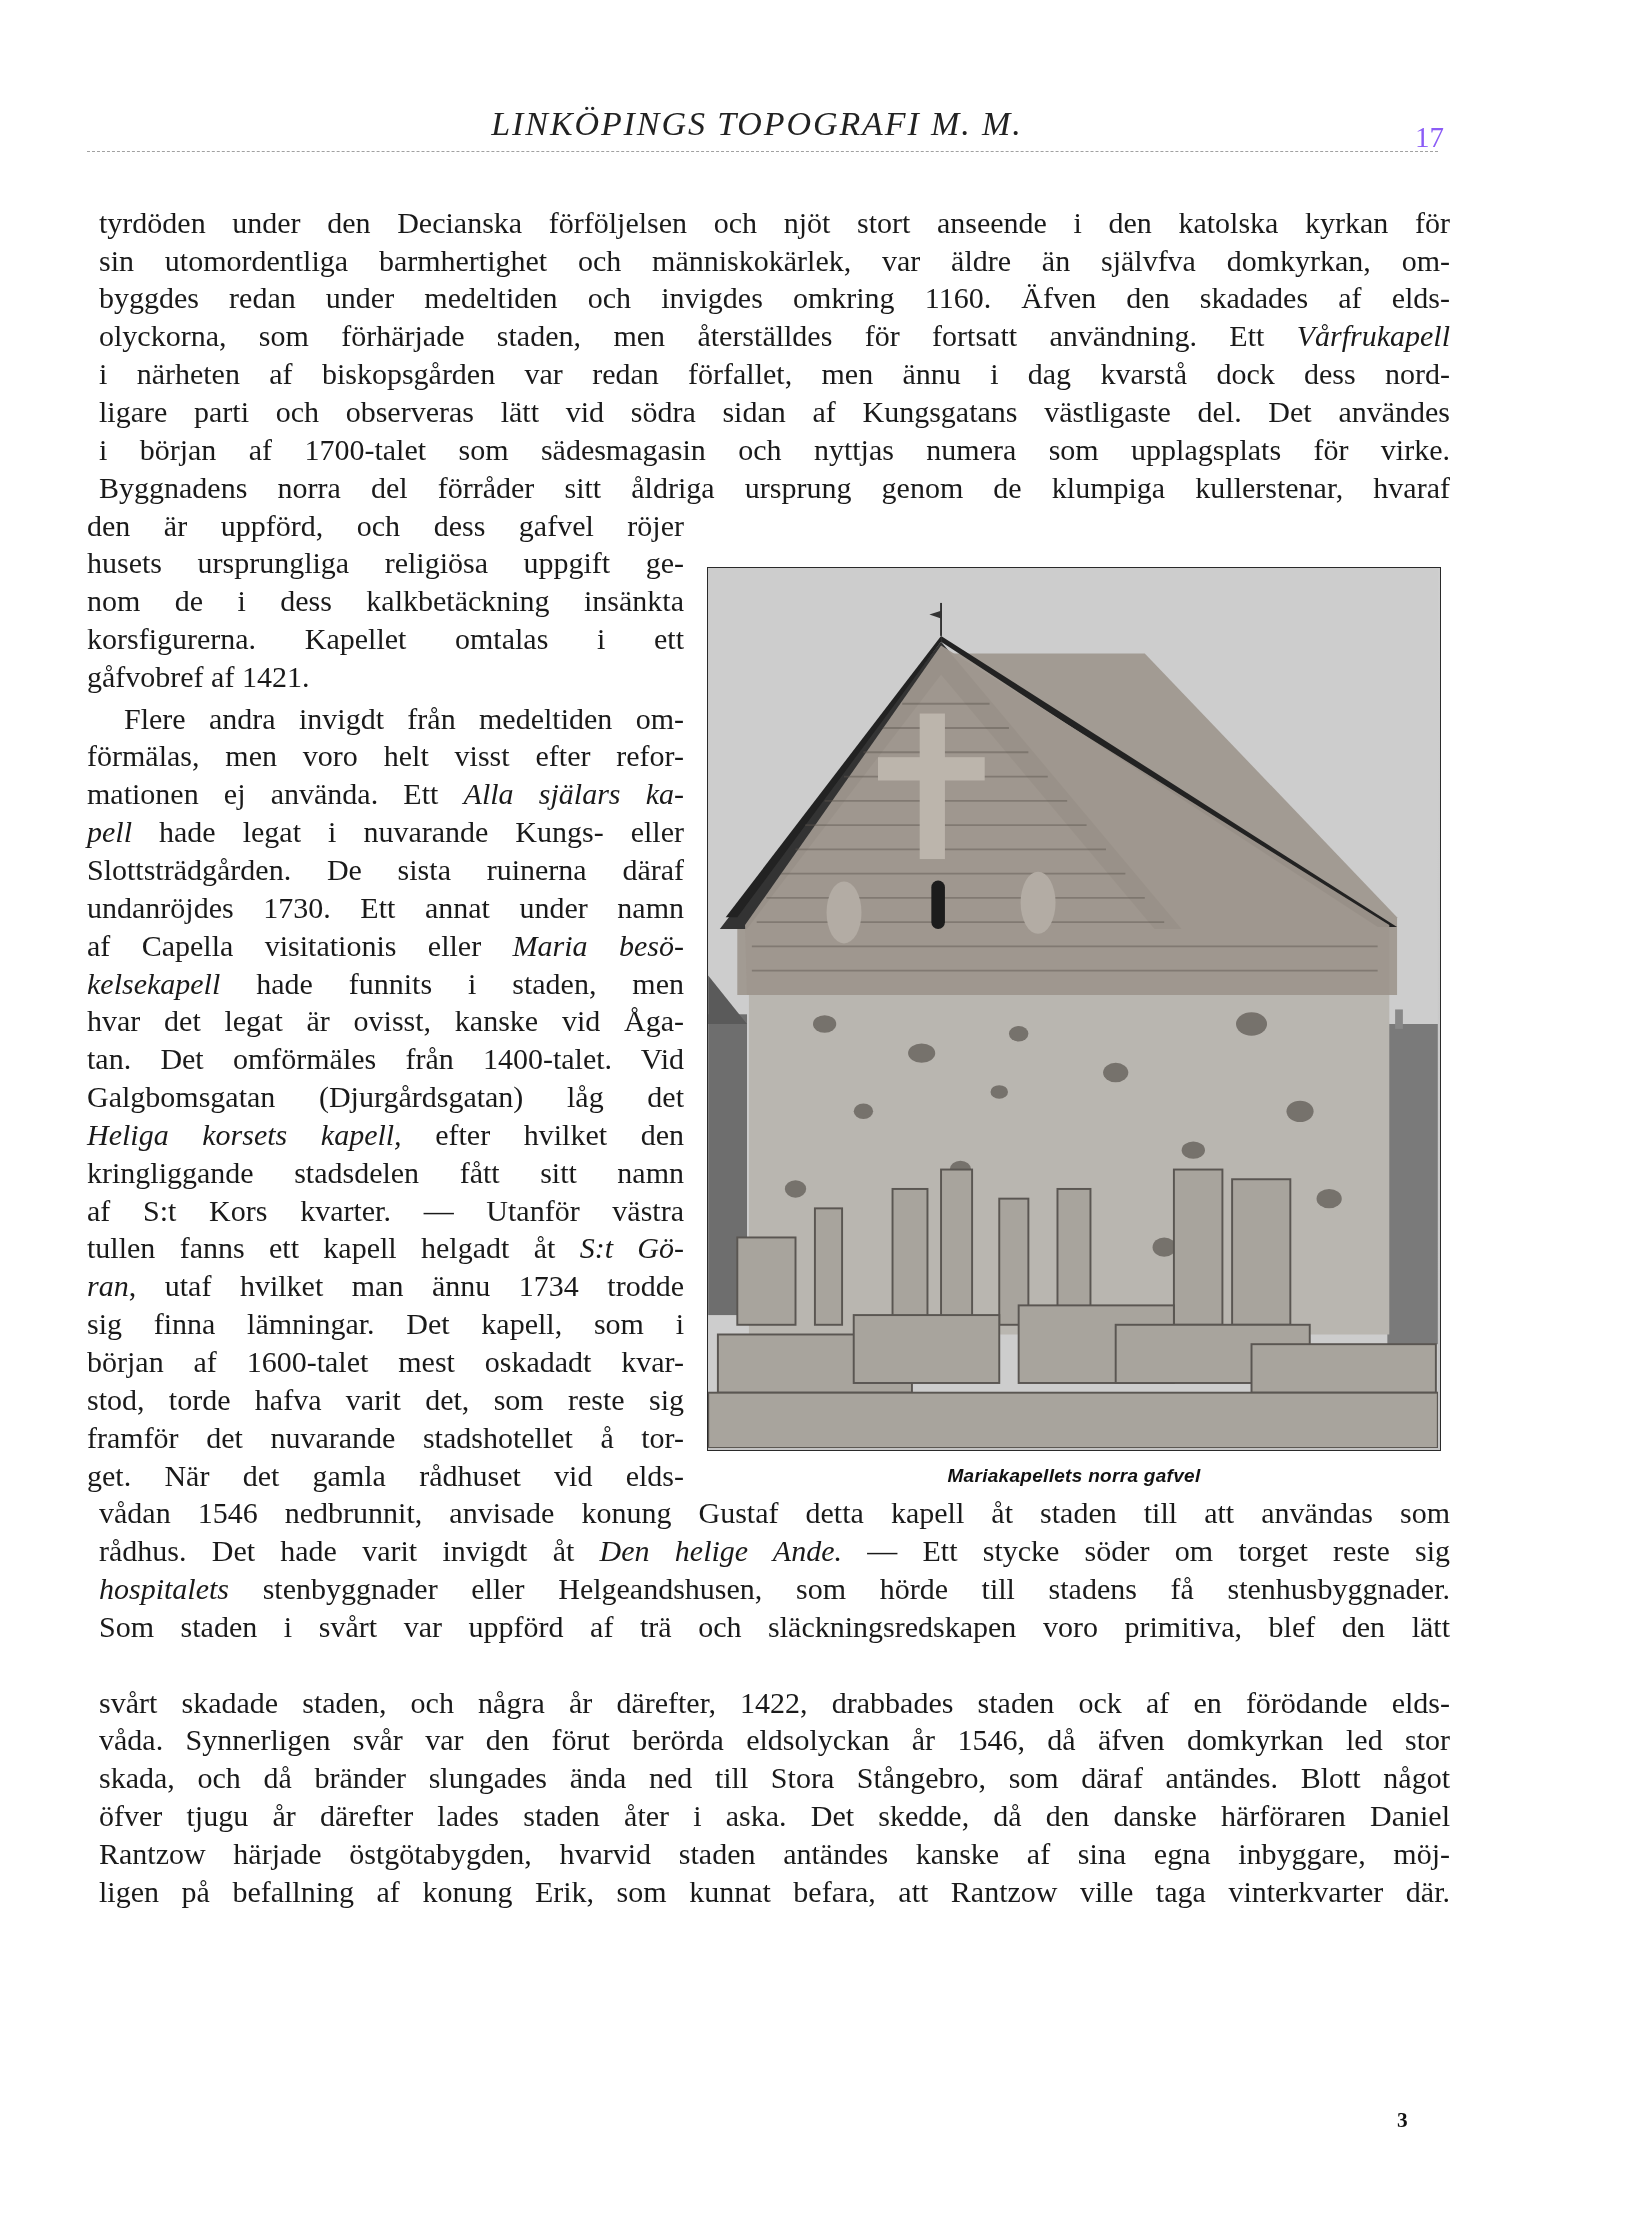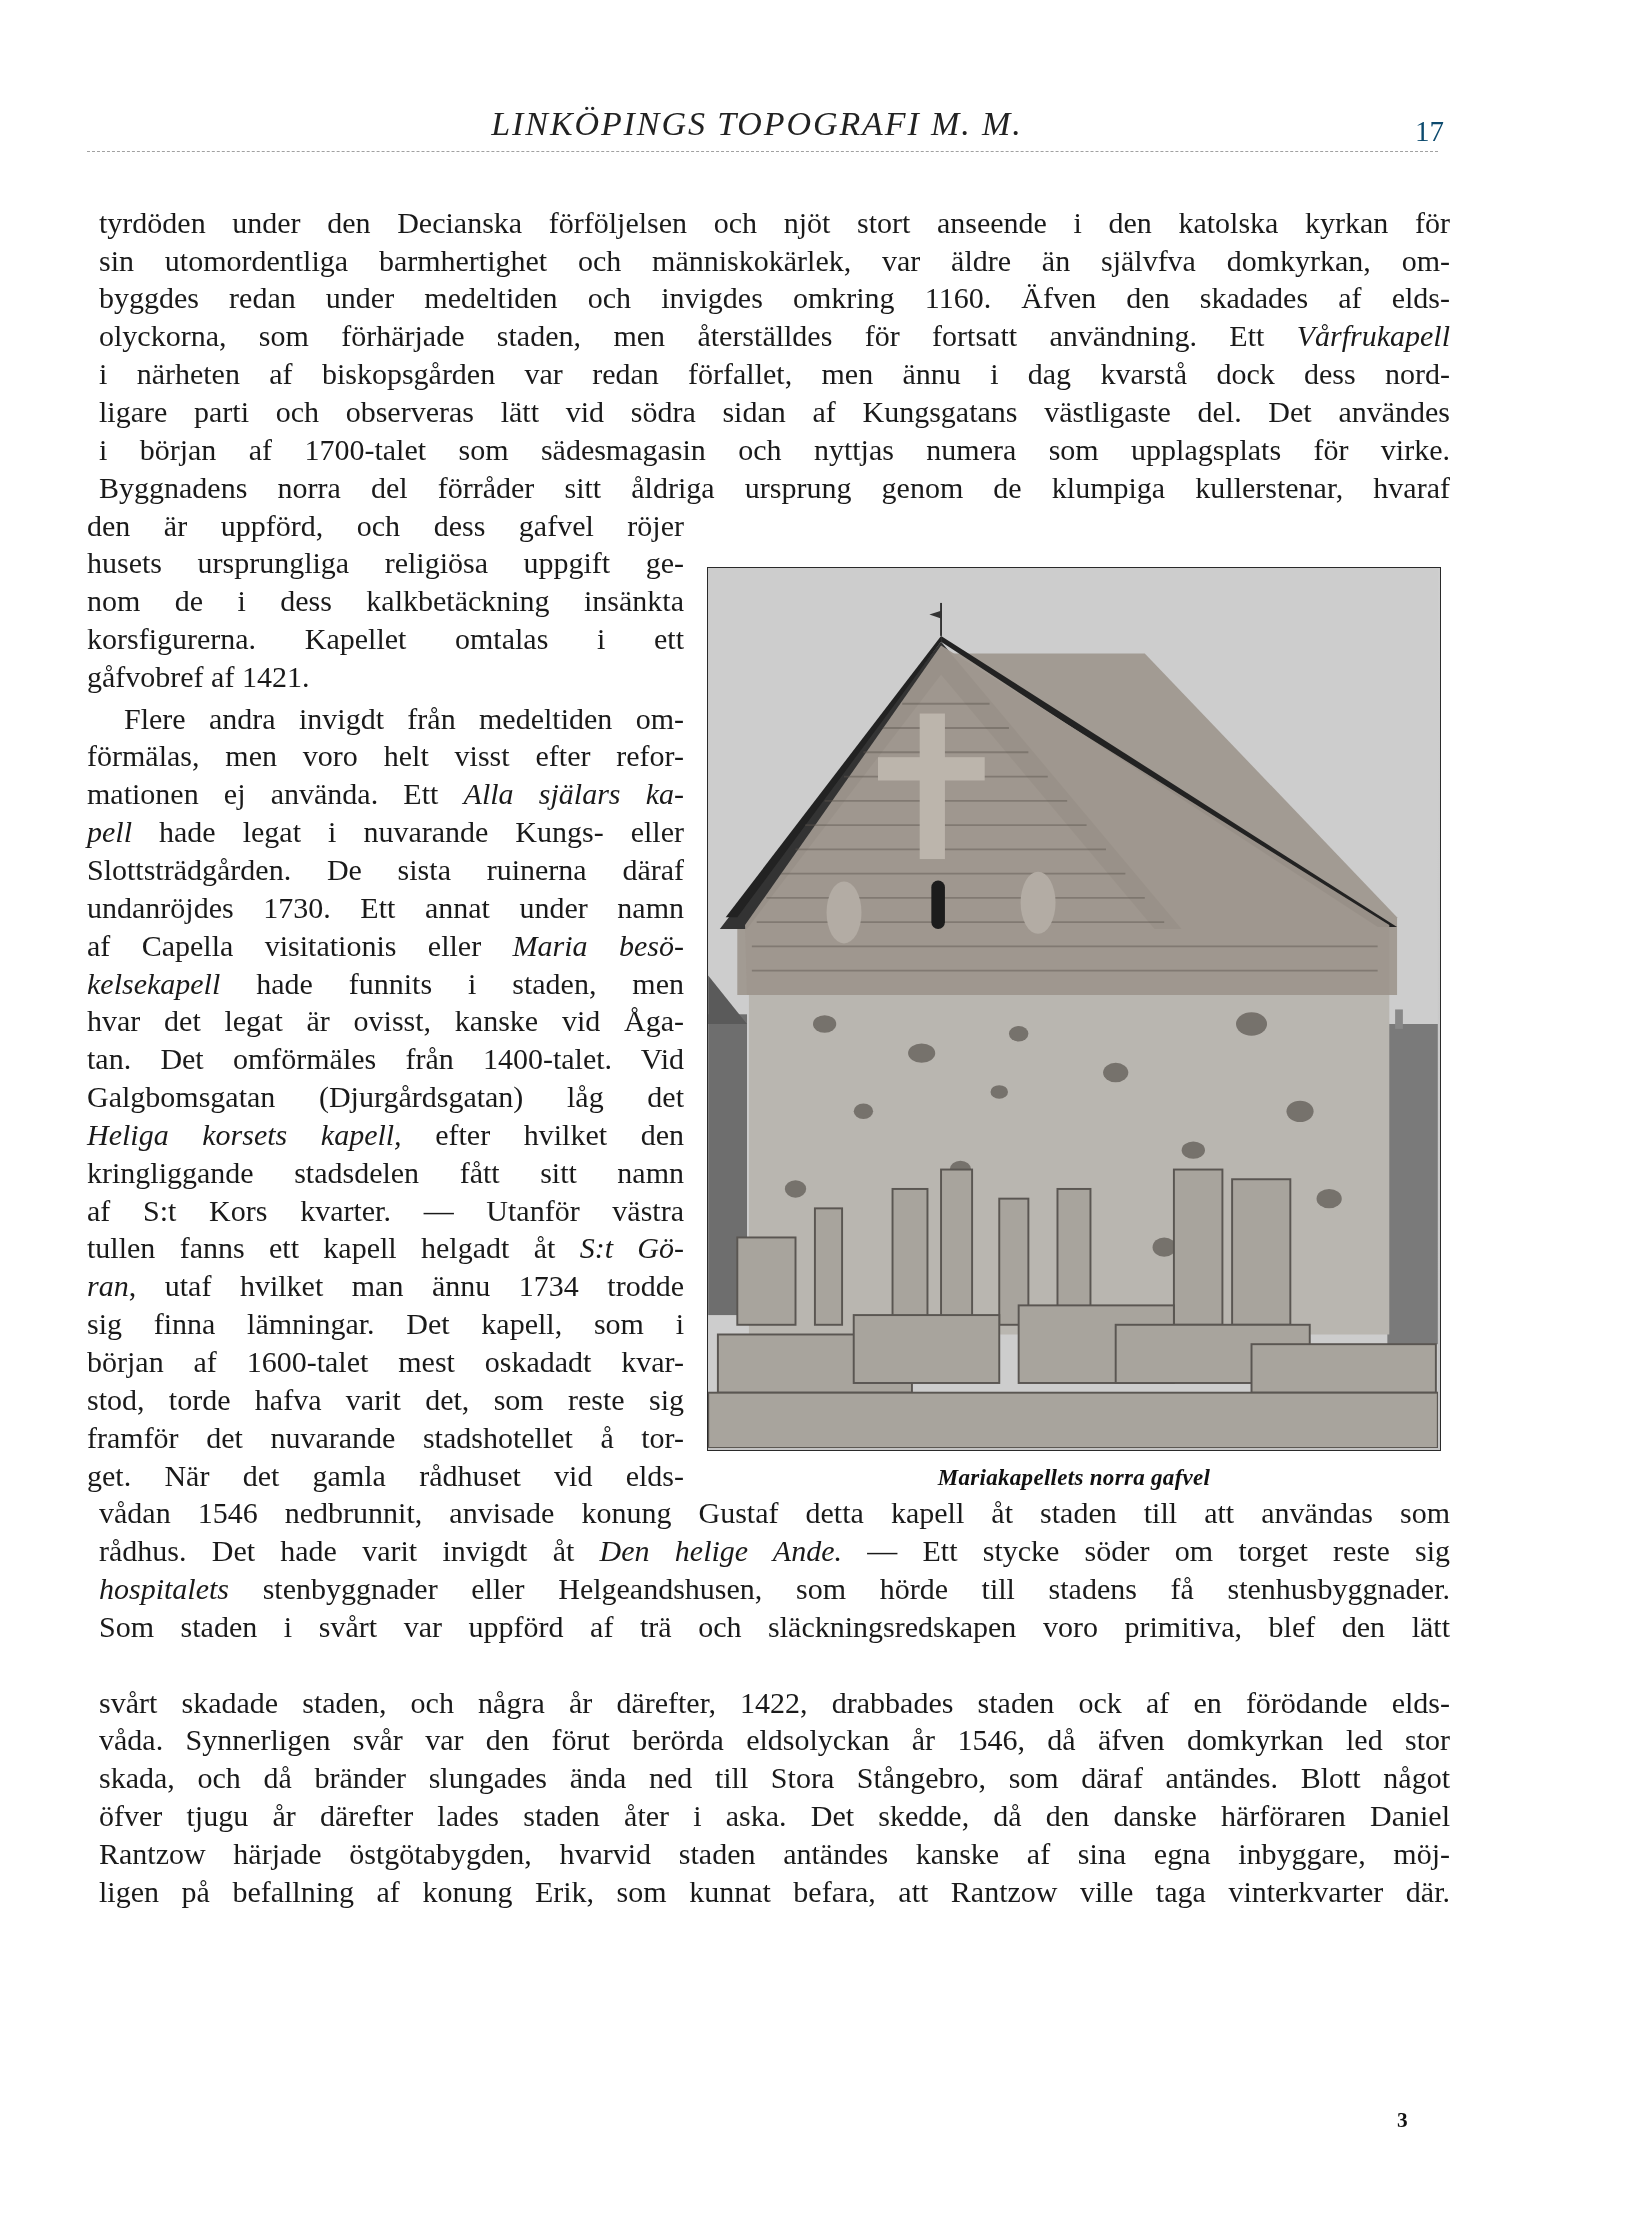--- a/index.html
+++ b/index.html
@@ -3,39 +3,39 @@
 <meta charset="utf-8">
 <style>
   html, body { margin: 0; padding: 0; background: #ffffff; }
   body { width: 1650px; height: 2219px; position: relative; overflow: hidden;
          font-family: "Liberation Serif", "DejaVu Serif", serif; color: #1a1a1a; }
   .page { position: absolute; left: 0; top: 0; width: 1650px; height: 2219px; padding-left: 44px; }
 
   .running-head { position: absolute; top: 105px; left: 0; width: 1650px; height: 43px; }
   .running-title { position: absolute; left: 0; width: 1359px; top: 0; text-align: center;
                    font-style: italic; font-size: 34px; letter-spacing: 1.9px; color: #222; padding-left: 155px; box-sizing: border-box; }
-  .page-number { position: absolute; left: 1415px; top: 10px; font-size: 29px; color: #0c4a6e; }
+  .page-number { position: absolute; left: 1415px; top: 16px; font-size: 29px; color: #8b5cf6; }
   .head-rule { position: absolute; top: 151px; left: 87px; width: 1351px; height: 0;
                border-top: 1.9px dashed #8a8a8a; opacity: 0.8; }
 
   .line { position: absolute; left: 87px; height: 37px; font-size: 30px; line-height: 37px;
           white-space: nowrap; text-align: justify; text-align-last: justify; }
   .full { width: 1351px; margin-left: 12px; }
   .narrow { width: 597px; }
   .indent { padding-left: 37px; box-sizing: border-box; }
   .last { text-align-last: left; }
   i { font-style: italic; }
 
   .figure { position: absolute; left: 707px; top: 567px; width: 734px; height: 884px;
             border: 1.9px solid #2a2a2a; box-sizing: border-box; overflow: hidden;
             background: linear-gradient(#cfcfcf, #c4c4c4); }
   .figure svg { display: block; }
   .caption { position: absolute; left: 707px; width: 734px; top: 1465px; text-align: center;
-             font-family: Liberation Serif, serif; font-style: italic; font-weight: bold;
-             font-size: 23px; color: #111; letter-spacing: 0.3px; }
+             font-family: Liberation Sans, sans-serif; font-style: italic; font-weight: bold;
+             font-size: 19px; color: #111; letter-spacing: 0.3px; }
   .footer-sig { position: absolute; left: 1397px; top: 2108px; font-size: 21.3px; font-weight: bold; color: #111; }
 </style>
 </head>
 <body>
 
 <div class="page">
 
   <div class="running-head">
     <div class="running-title">LINKÖPINGS TOPOGRAFI M. M.</div>
     <div class="page-number">17</div>

